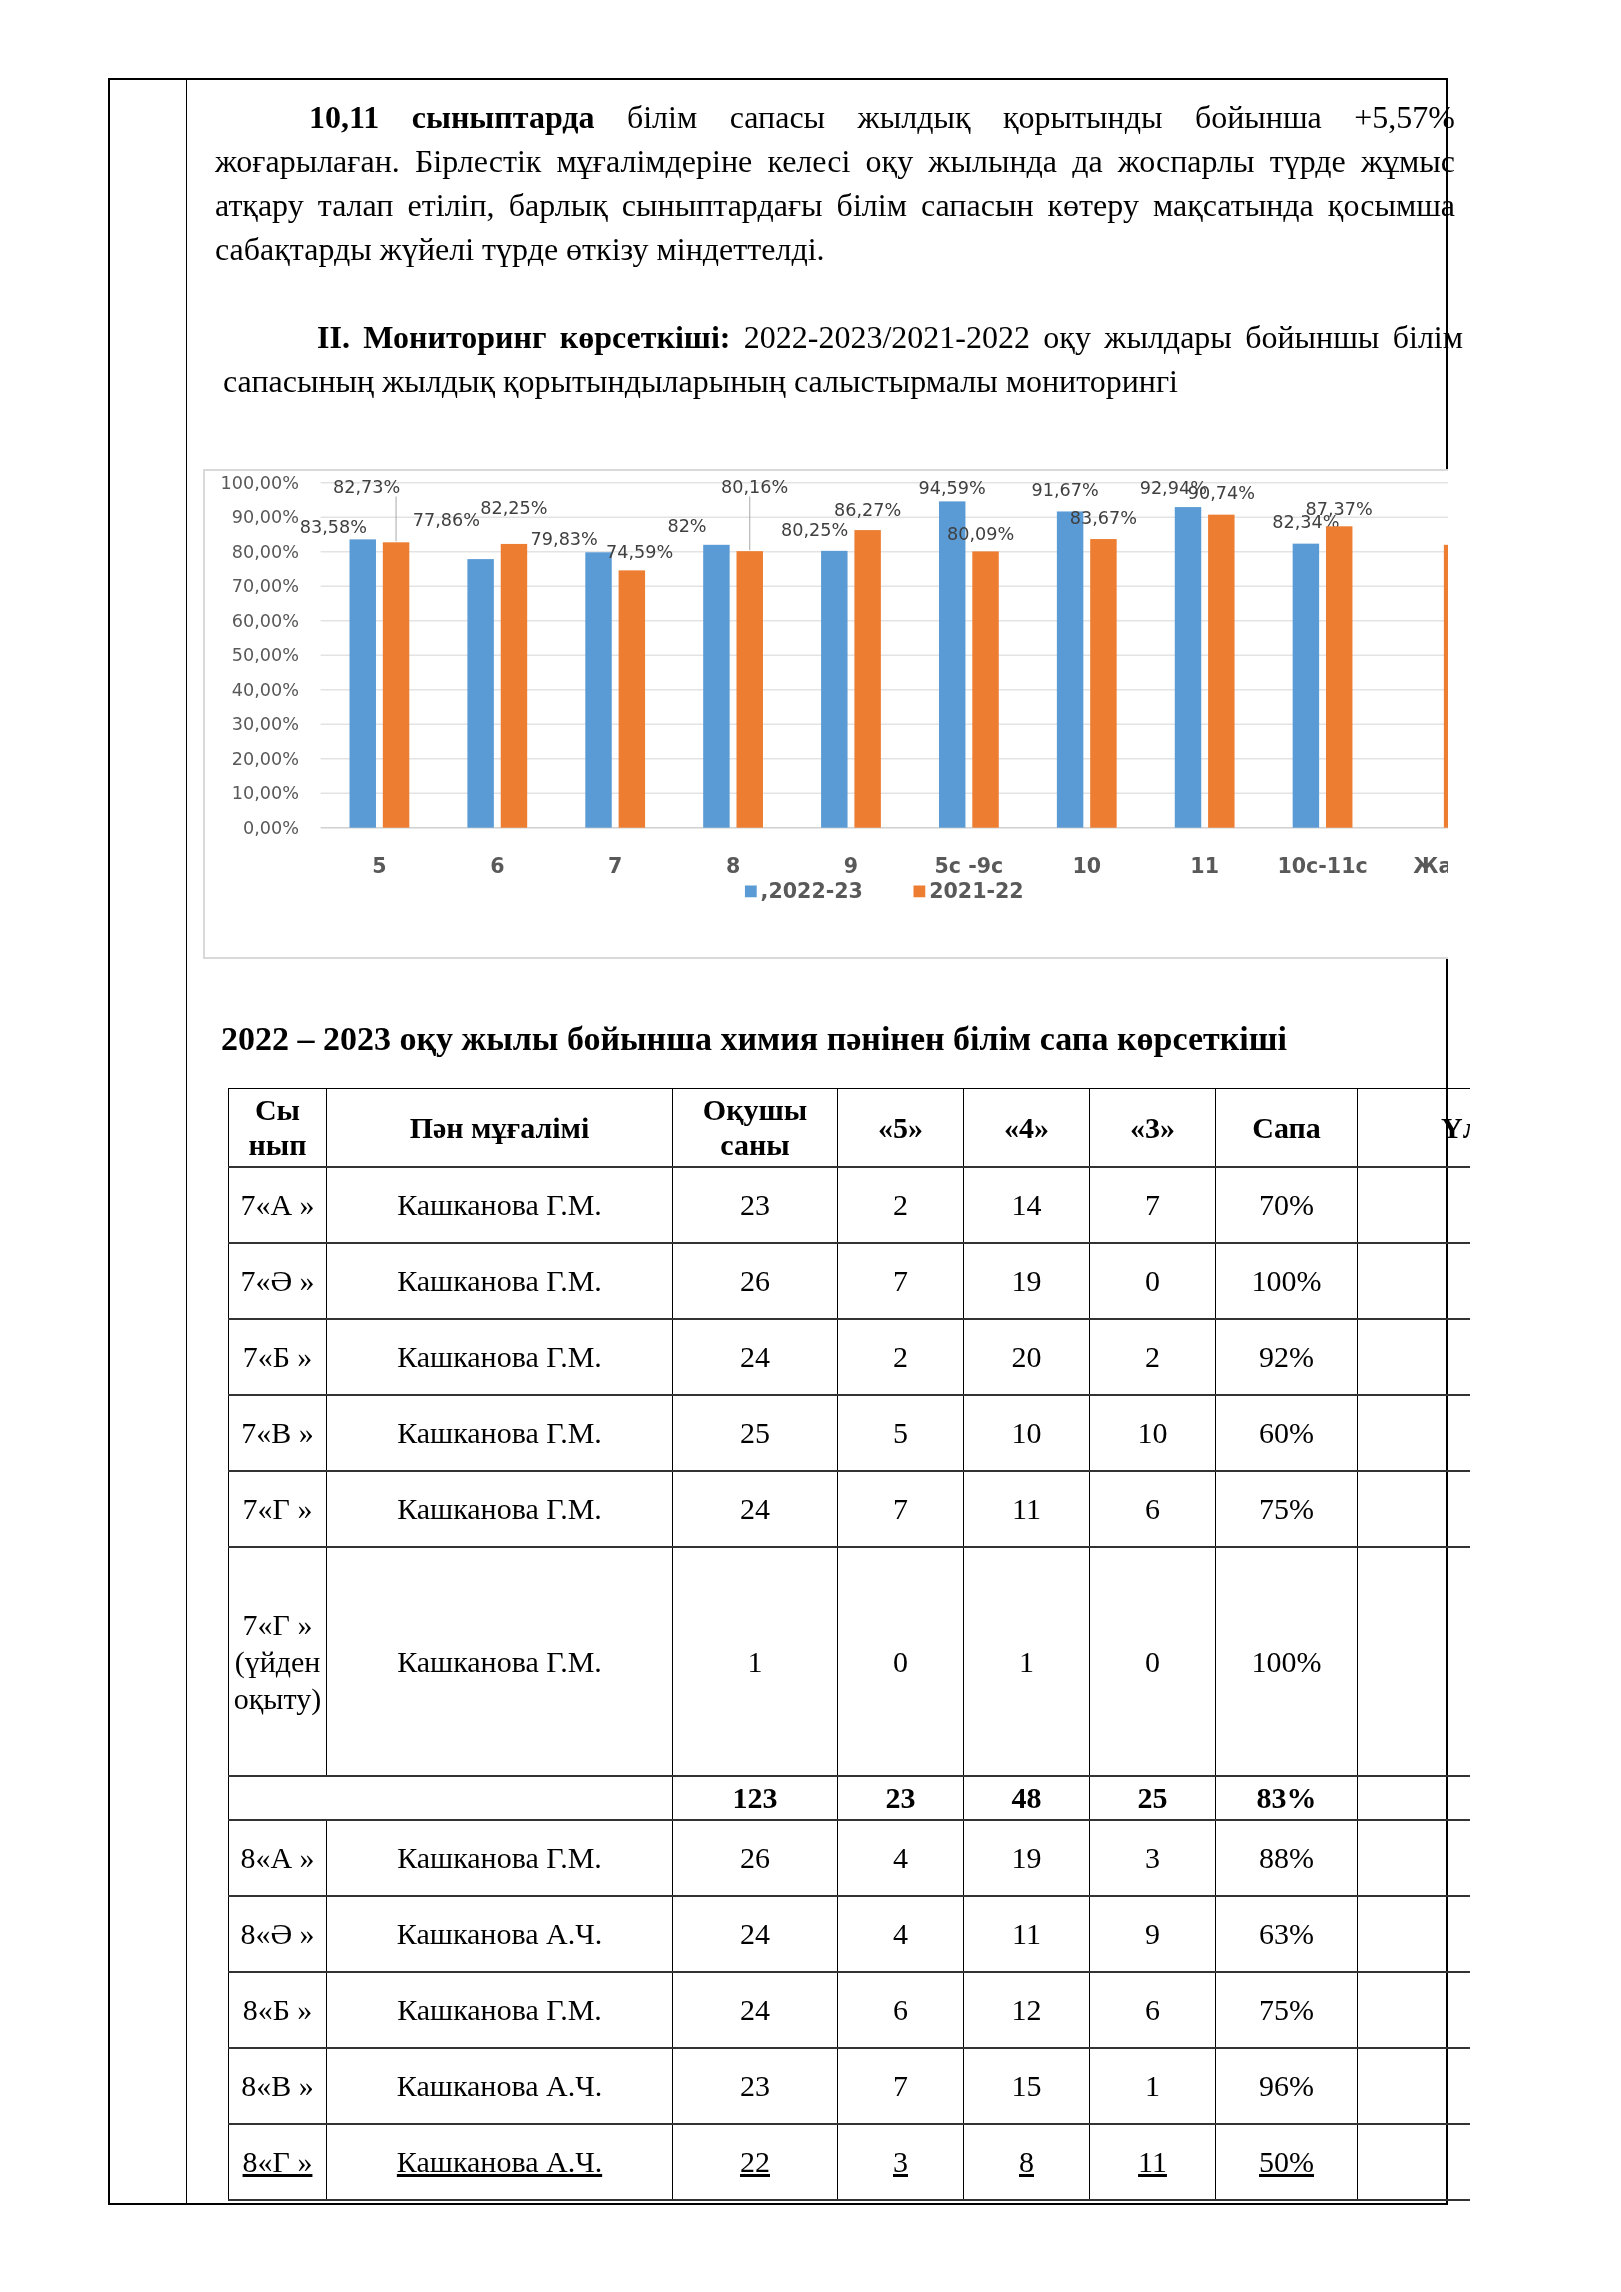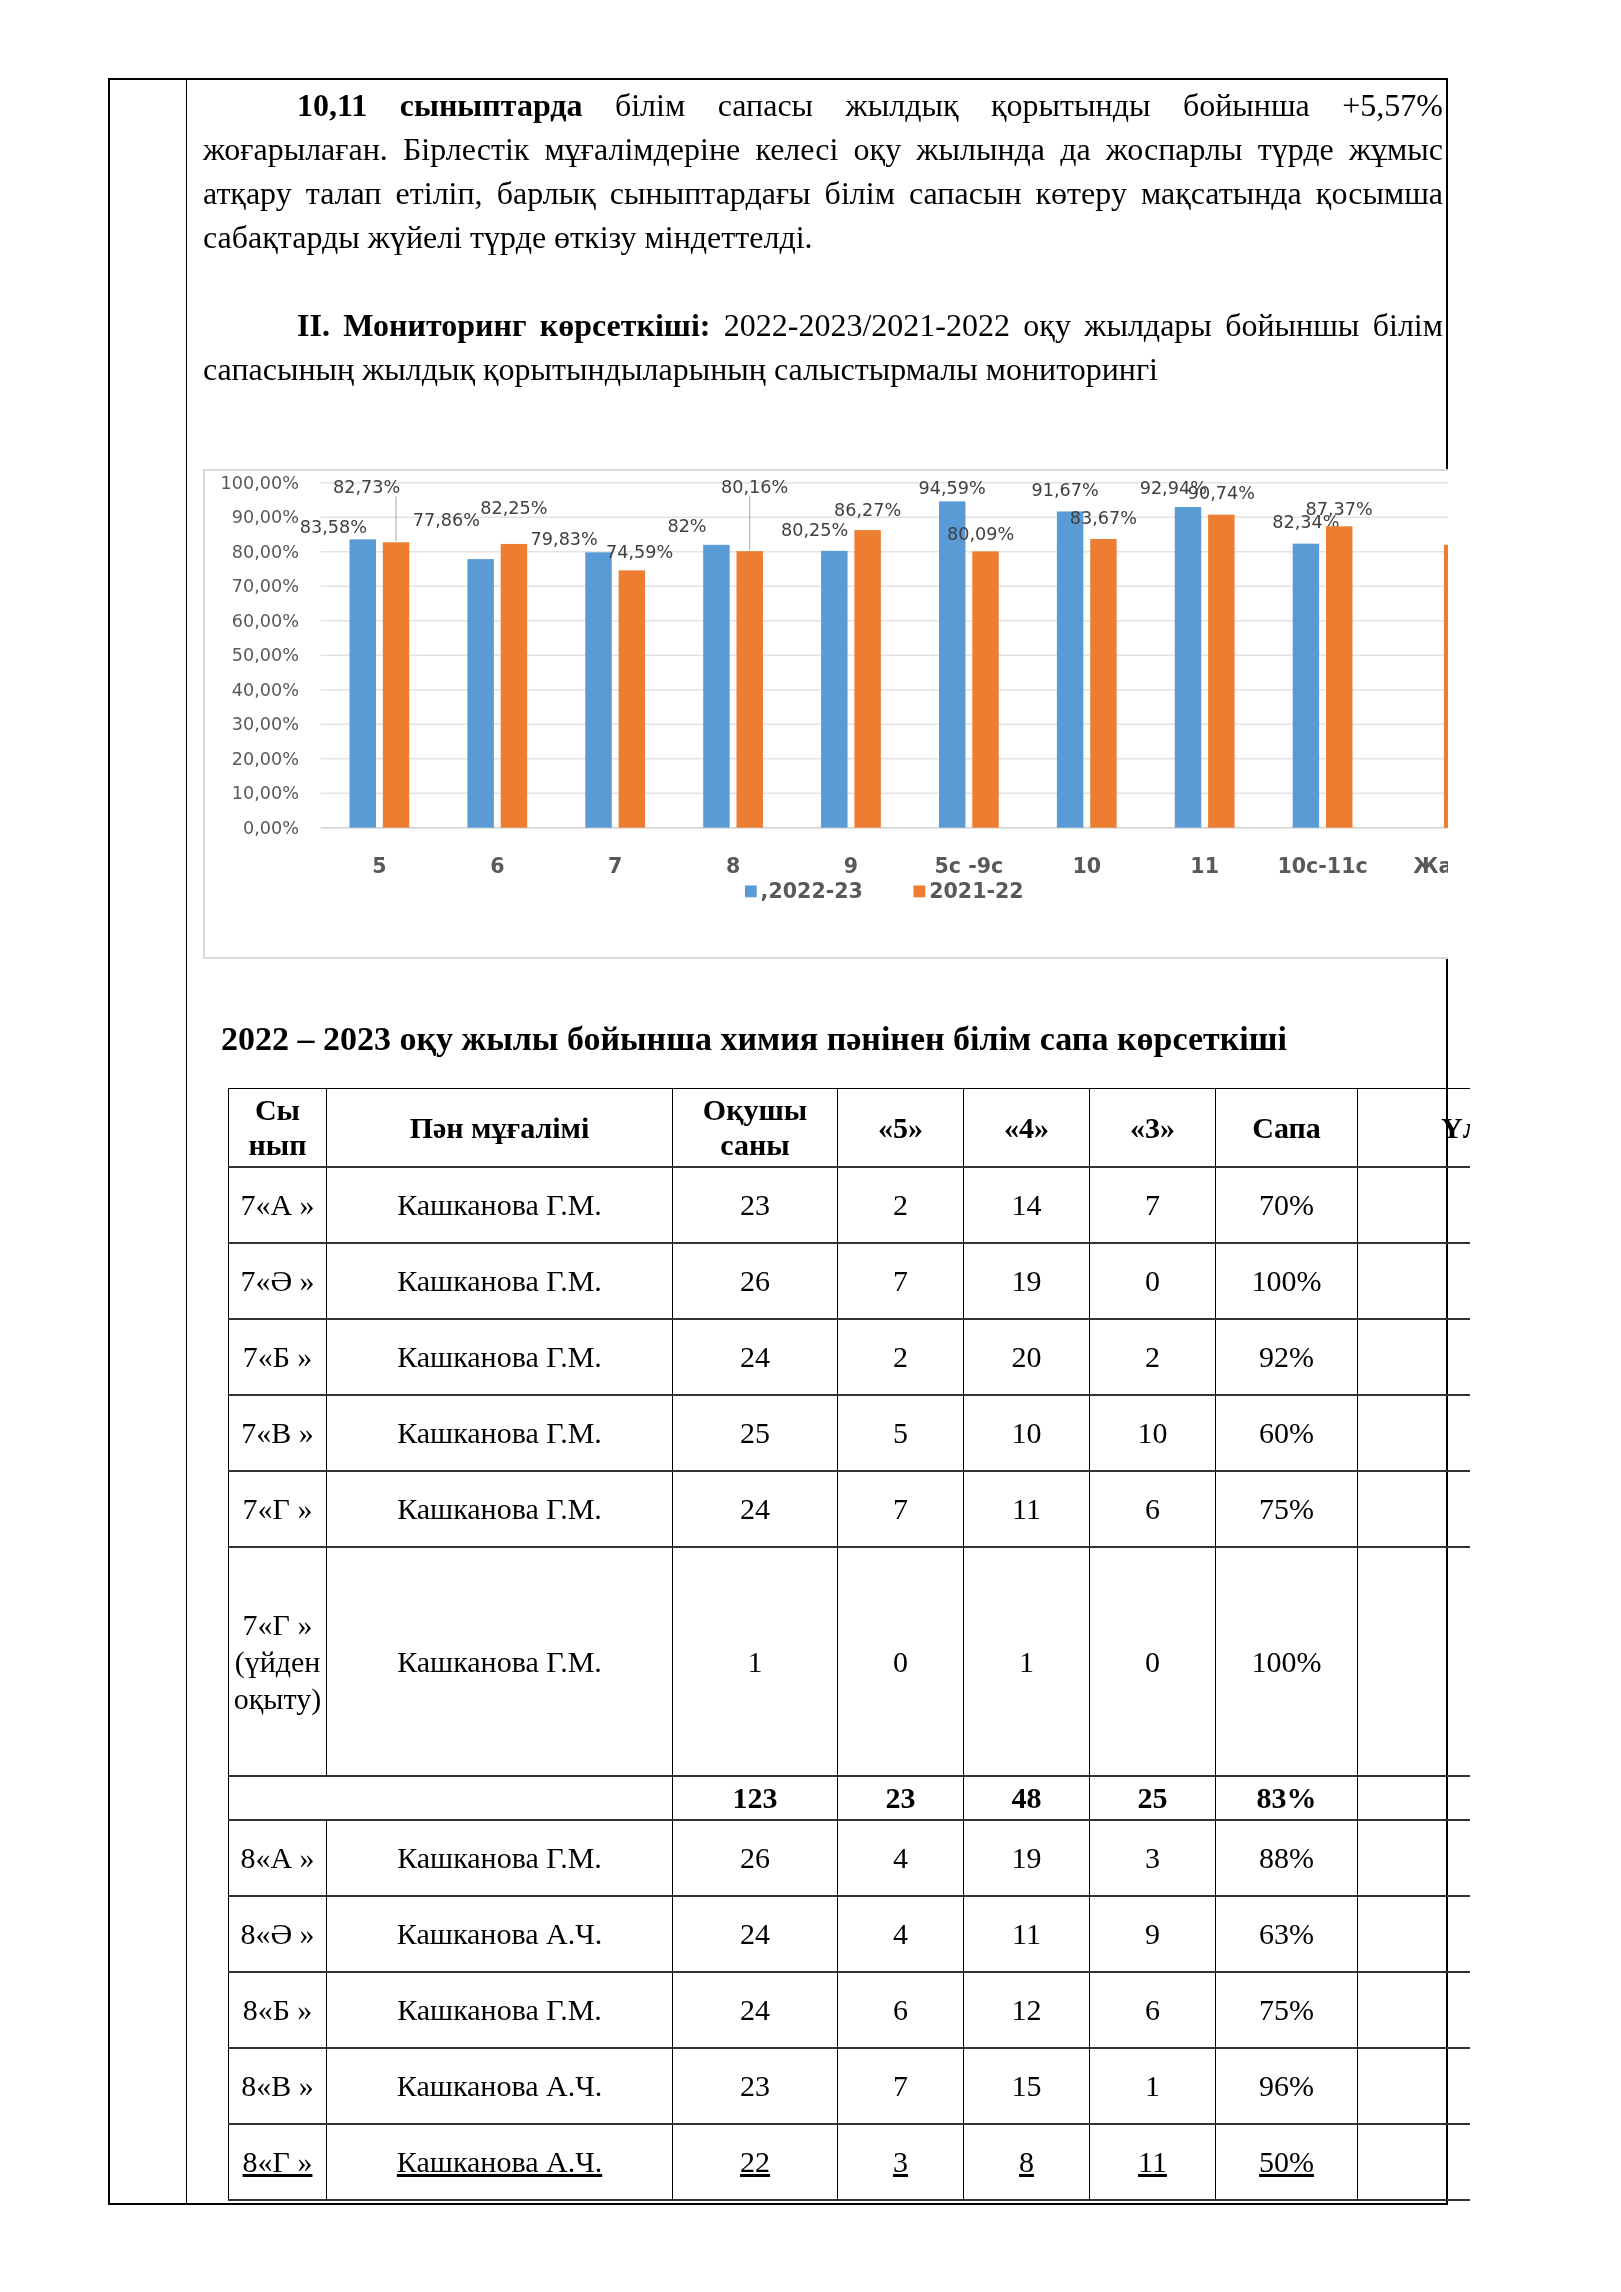--- a/index.html
+++ b/index.html
@@ -2,25 +2,25 @@
 <html><head>
 <meta charset="utf-8">
 <style>
   html, body { margin:0; padding:0; background:#fff; }
   body { width:1621px; height:2293px; position:relative; overflow:hidden;
          font-family:"Liberation Serif", serif; color:#000; }
   .frame { position:absolute; left:108px; top:78px; width:1340px; height:2127px;
            border:2px solid #000; border-bottom:2.9px solid #000; box-sizing:border-box; }
   .frame-sep { position:absolute; left:186px; top:78px; width:0; height:2127px; border-left:1.5px solid #000; }
   .content { position:absolute; left:203px; top:78px; width:1240px; }
-  .para { font-size:32px; line-height:44px; text-align:justify; margin:0; }
+  .para { font-size:32px; line-height:44px; text-align:justify; margin:12px; }
   .para .indent { display:inline-block; width:94px; }
   .para b { font-weight:bold; }
   .p1 { position:absolute; top:4.9px; left:0; width:1240px; }
-  .p2 { position:absolute; top:225px; left:0; width:1240px; }
+  .p2 { position:absolute; top:225px; left:8px; width:1240px; }
 
   
   .chart-clip { position:absolute; left:203px; top:469px; width:1245px; height:495px; overflow:hidden; }
   .chart-box { position:absolute; left:0; top:0; width:1372px; height:490px;
                border:2px solid #d9d9d9; box-sizing:border-box; background:#fff; }
   .chart-svg { position:absolute; left:0; top:0; }
   .chart-svg text { font-family:"DejaVu Sans", sans-serif; }
 
   .table-title { position:absolute; left:221px; top:1020px; font-size:34px; font-weight:bold; white-space:nowrap; }
 

